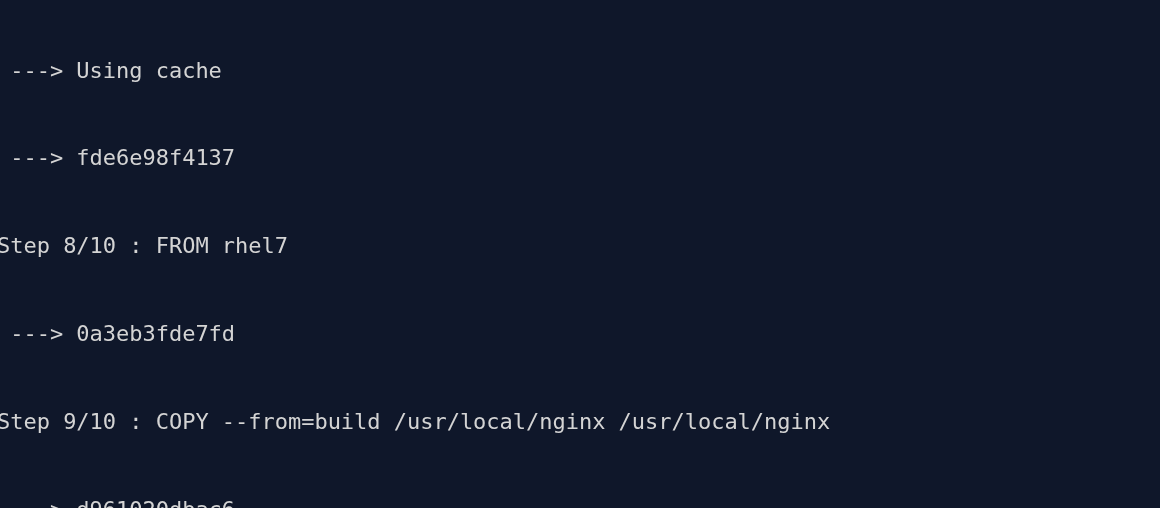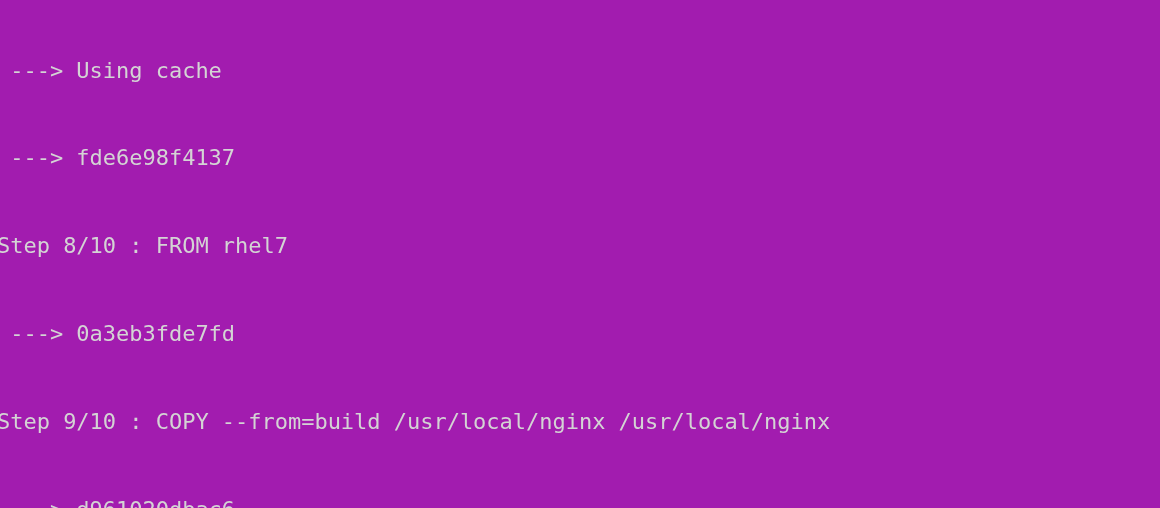--- a/index.html
+++ b/index.html
@@ -30,21 +30,21 @@
   }
   .line {
     height: 29.3px;
     white-space: pre;
     display: block;
   }
 </style>
 </head>
 <body>
 
-<div id="terminal" style="background: #a21caf;">
+<div id="terminal" style="background: #0f172a;">
   <div id="screen" style="color: rgb(212, 212, 212);">
     <span class="line"> ---&gt; Using cache</span>
     <span class="line"> ---&gt; fde6e98f4137</span>
     <span class="line">Step 8/10 : FROM rhel7</span>
     <span class="line"> ---&gt; 0a3eb3fde7fd</span>
     <span class="line">Step 9/10 : COPY --from=build /usr/local/nginx /usr/local/nginx</span>
     <span class="line"> ---&gt; d961020dbac6</span>
     
     
     

